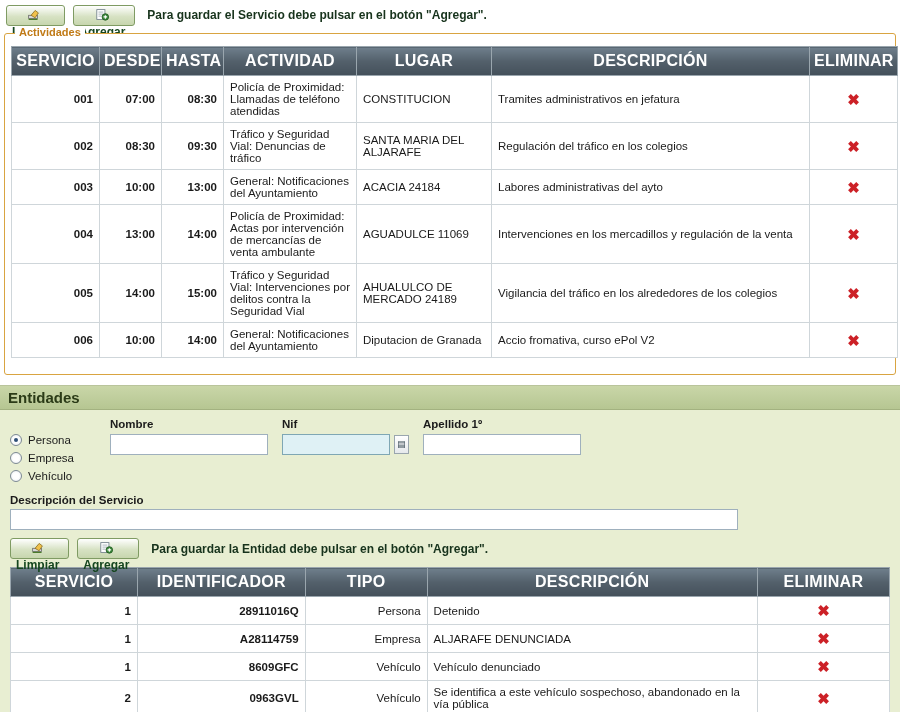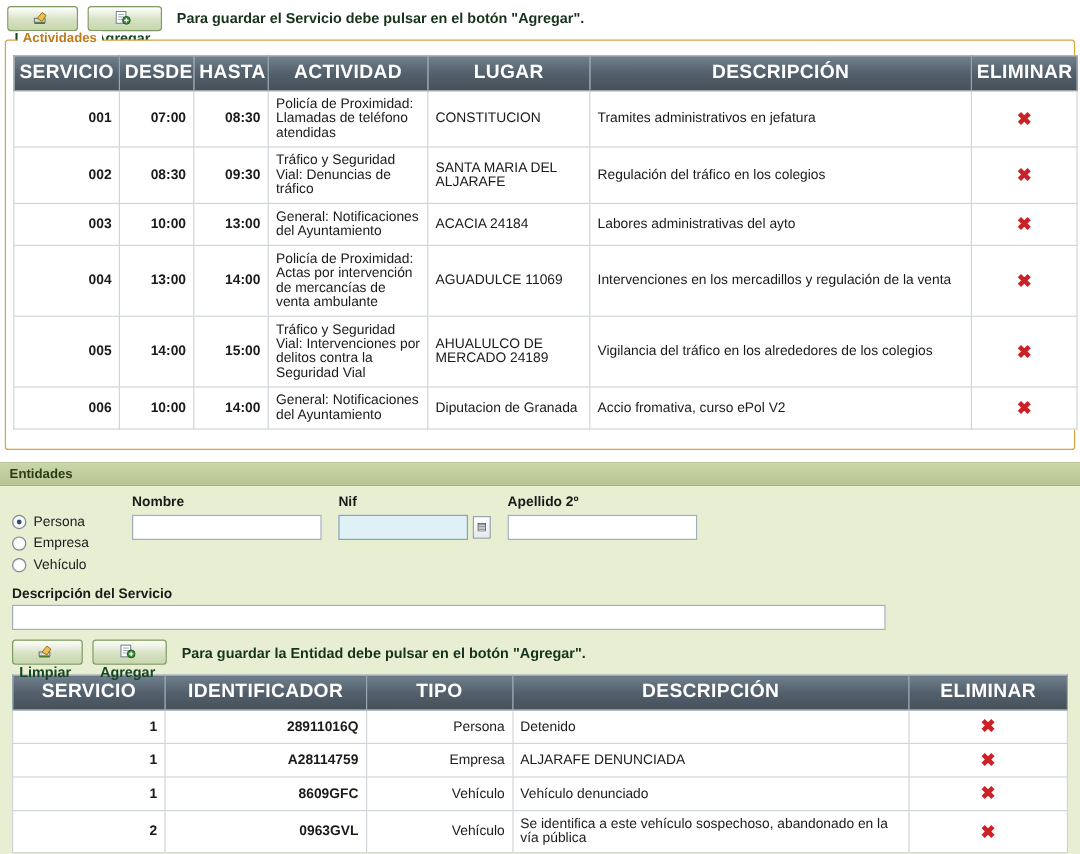--- a/index.html
+++ b/index.html
@@ -105,21 +105,21 @@
     margin-top: 10px;
     background: #e8eed2;
     border-top: 1px solid #b9c49b;
     border-bottom: 1px solid #b9c49b;
     padding: 0 0 8px 0;
   }
   .ent-head {
     background: linear-gradient(#c9d6a8, #b6c692);
     border-bottom: 1px solid #a3b280;
     padding: 3px 8px;
-    font-size: 11px;
+    font-size: 15px;
     font-weight: bold;
     color: #2b3b17;
   }
   .ent-body { padding: 8px 10px 0 10px; }
   .ent-row { display: flex; align-items: flex-start; }
 
   .radios { width: 100px; padding-top: 16px; }
   .radio-line {
     display: flex; align-items: center;
     gap: 6px;
@@ -345,25 +345,25 @@
         </div>
 
         <div class="field">
           <span class="lbl">Nif</span>
           <div class="nif-wrap">
             <input class="inp focus" style="width: 108px;" value="">
             <span class="lookup-btn">▤</span>
           </div>
         </div>
 
-
         <div class="field">
-          <span class="lbl">Apellido 2º</span>
+          <span class="lbl">Apellido 1º</span>
           <input class="inp" style="width: 158px;" value="">
         </div>
+
       </div>
     </div>
 
     <div class="desc-block">
       <span class="lbl">Descripción del Servicio</span>
       <input class="desc-input" value="" style="">
     </div>
 
     <div class="ent-toolbar">
       <div class="btn">

